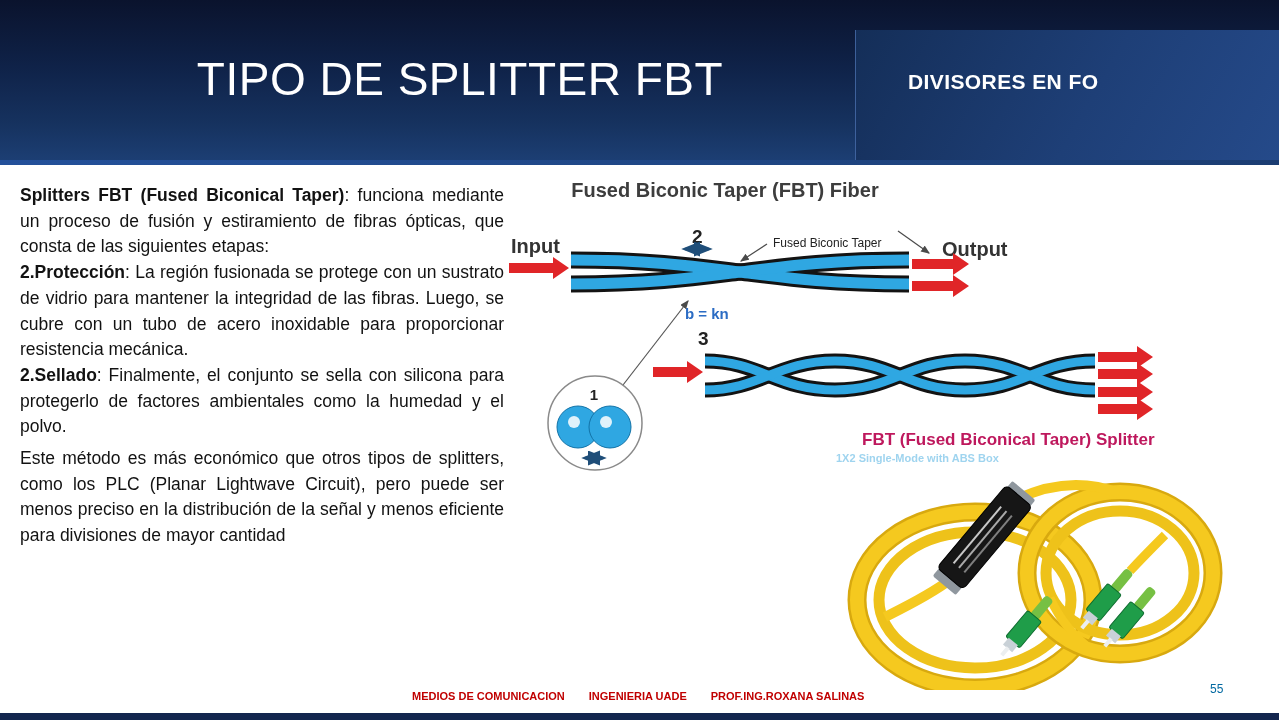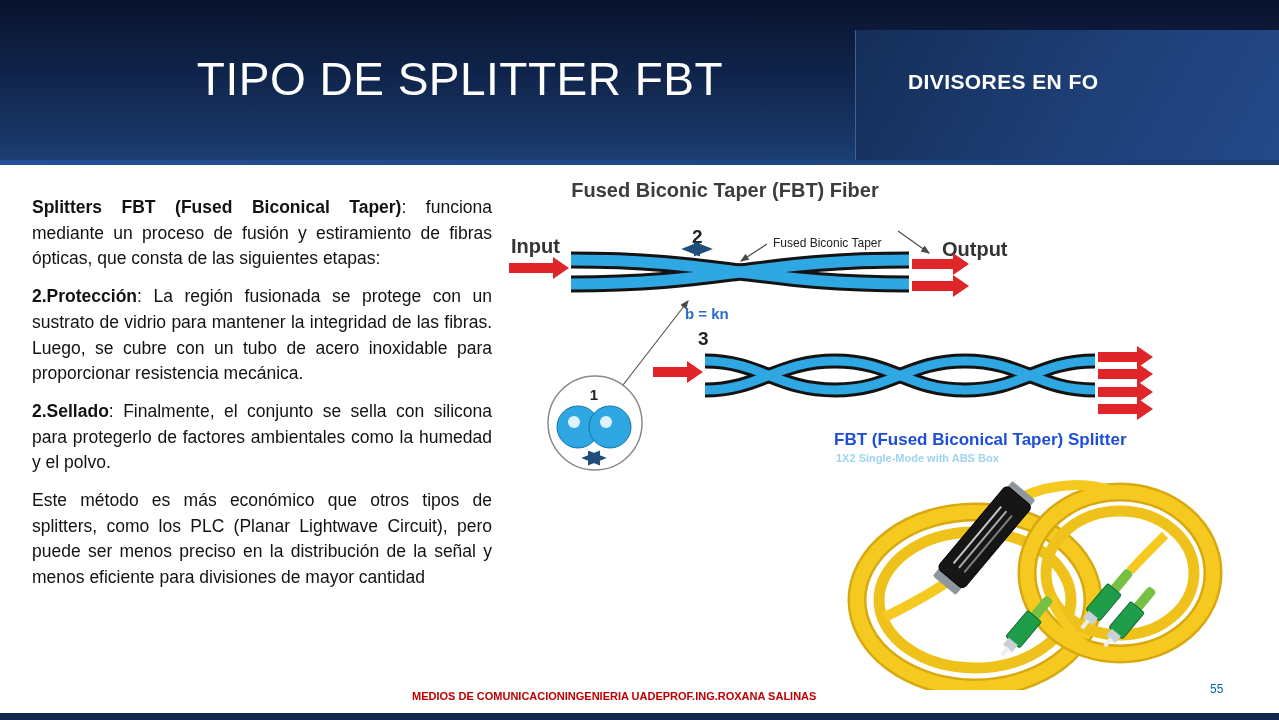--- a/index.html
+++ b/index.html
@@ -15,34 +15,34 @@
        background:linear-gradient(120deg,#142e58 0%,#1e3f77 55%,#254a8a 100%);
        border-left:1px solid rgba(140,170,220,0.25);}
   .title{position:absolute;top:52px;left:110px;width:700px;margin:0;
        text-align:center;color:#ffffff;font-size:46px;font-weight:400;letter-spacing:.5px;}
   .subtitle{position:absolute;top:70px;left:908px;color:#ffffff;font-size:21px;
        font-weight:bold;letter-spacing:.4px;}
 
   
   .text-col{position:absolute;top:183px;left:20px;width:484px;color:#121212;
        font-size:17.5px;line-height:25.7px;text-align:justify;}
-  .text-col p{margin:12px;}
+  .text-col p{margin:0;}
   .text-col p.gap{margin-top:6px;}
 
   
   .diagram-title{position:absolute;top:179px;left:555px;width:340px;text-align:center;
        font-size:20px;font-weight:bold;color:#3d3d3d;}
   svg.diagram{position:absolute;top:175px;left:505px;}
-  .product-title{position:absolute;top:430px;left:834px;font-size:17px;font-weight:bold;
-       color:#1d4ed8;}
+  .product-title{position:absolute;top:430px;left:862px;font-size:17px;font-weight:bold;
+       color:#be185d;}
   .product-subtitle{position:absolute;top:452px;left:836px;font-size:11px;font-weight:bold;
        color:#9fd4ef;}
 
   
-  .credits{position:absolute;top:690px;left:412px;display:flex;
+  .credits{position:absolute;top:690px;left:412px;display:flex;gap:24px;
        font-size:11px;font-weight:bold;color:#c00000;}
   .pageno{position:absolute;top:682px;left:1210px;font-size:12px;color:#0369a1;}
   .bottom-bar{position:absolute;bottom:0;left:0;width:1279px;height:7px;background:#13264e;}
 </style>
 </head>
 <body>
 
 <div class="slide">
 
   <header class="hdr">

